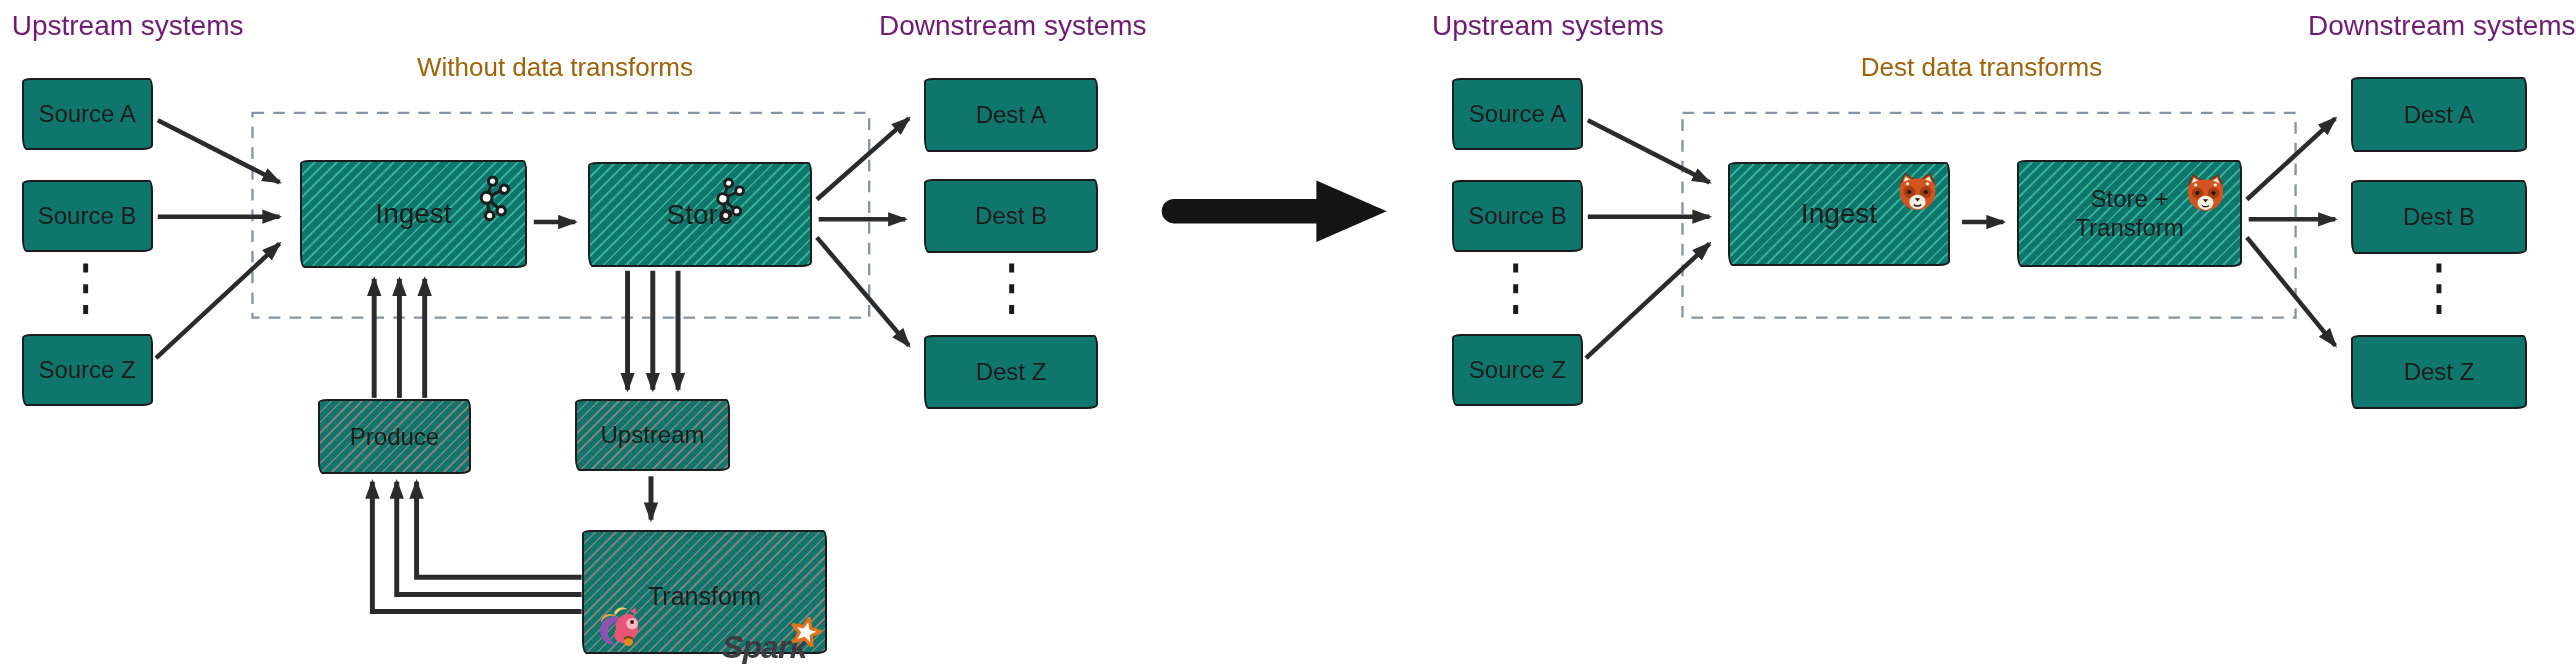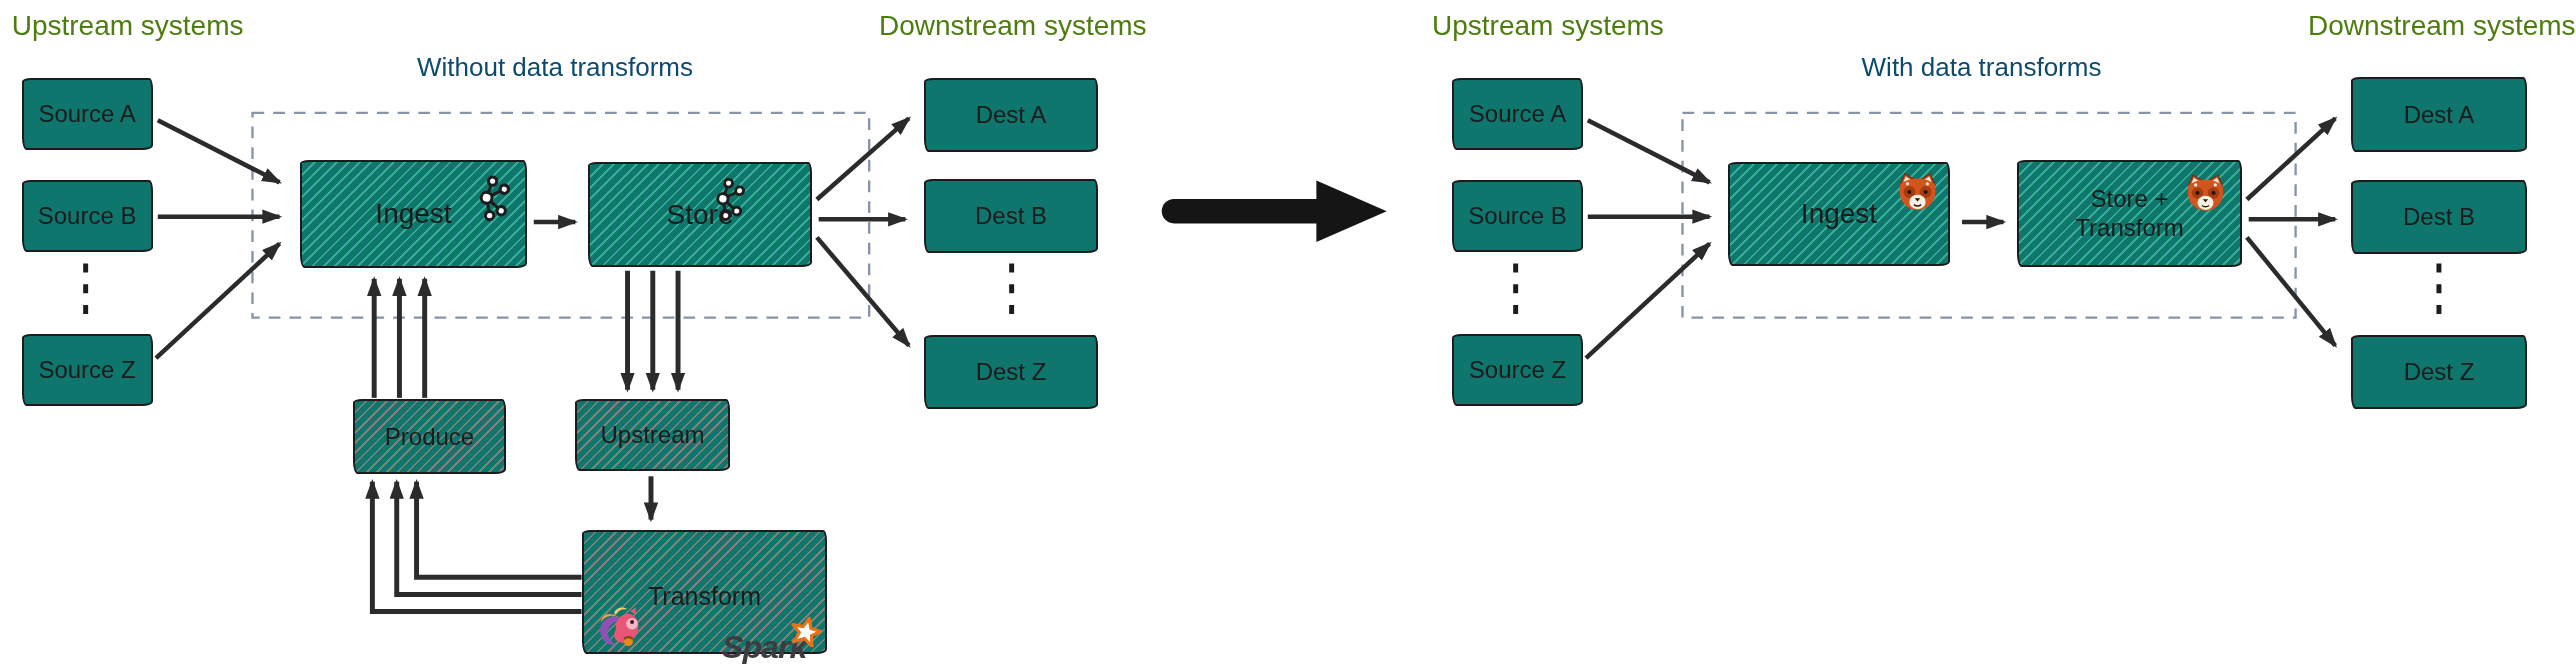--- a/index.html
+++ b/index.html
@@ -1,19 +1,19 @@
 <!DOCTYPE html>
 <html style="font-size:14.4px"><head>
 <meta charset="utf-8">
 <style>
   html,body{margin:0;padding:0;background:#fff;}
   #canvas{position:relative;width:2576px;height:665px;background:#fff;overflow:hidden;
           font-family:"Liberation Sans","DejaVu Sans",sans-serif;color:#1f1f1f;}
-  .seclabel{position:absolute;font-size:28px;color:#4d7c0f;white-space:nowrap;}
-  .title{position:absolute;font-size:26px;color:#0c4a6e;text-align:center;white-space:nowrap;}
+  .seclabel{position:absolute;font-size:28px;color:#701a75;white-space:nowrap;}
+  .title{position:absolute;font-size:26px;color:#a16207;text-align:center;white-space:nowrap;}
   .box{position:absolute;border:2.7px solid #1c1c1c;background-color:#0f766e;box-sizing:border-box;
        display:flex;align-items:center;justify-content:center;font-size:24px;color:#1b1b1b;
        border-radius:9px 3.6px 10.8px 4.5px / 3.6px 10.8px 4.5px 12.6px;}
   .box .lbl{white-space:nowrap;}
   .green{background-image:repeating-linear-gradient(135deg,rgba(82,220,176,.55) 0 2px,transparent 2px 8px);}
   .red{background-image:repeating-linear-gradient(135deg,rgba(239,141,132,.5) 0 1.8px,transparent 1.8px 7.2px);}
   .bigtext{font-size:28px;}
   .twoline{text-align:center;line-height:1.18;font-size:24px;}
   .boxicon{position:absolute;}
   #arrows{position:absolute;left:0;top:0;pointer-events:none;z-index:6;}
@@ -26,21 +26,21 @@
 <body>
 
 <div id="canvas">
 
   <div class="seclabel" style="left:11.7px;top:10px;">Upstream systems</div>
   <div class="seclabel" style="left:879px;top:10px;">Downstream systems</div>
   <div class="title" style="left:410px;top:52px;width:290px;">Without data transforms</div>
 
   <div class="seclabel" style="left:1432px;top:10px;">Upstream systems</div>
   <div class="seclabel" style="left:2308px;top:10px;">Downstream systems</div>
-  <div class="title" style="left:1853px;top:52px;width:257px;">With data transforms</div>
+  <div class="title" style="left:1853px;top:52px;width:257px;">Dest data transforms</div>
 
   <div class="box" style="left:21.6px;top:78px;width:131px;height:72px;">
     <span class="lbl">Source A</span>
     </div>
   <div class="box" style="left:21.6px;top:180px;width:131px;height:72px;">
     <span class="lbl">Source B</span>
     </div>
   <div class="box" style="left:21.6px;top:334px;width:131px;height:72px;">
     <span class="lbl">Source Z</span>
     </div>
@@ -82,21 +82,21 @@
   <div class="box" style="left:924px;top:78px;width:174px;height:74px;">
     <span class="lbl">Dest A</span>
     </div>
   <div class="box" style="left:924px;top:179px;width:174px;height:74px;">
     <span class="lbl">Dest B</span>
     </div>
   <div class="box" style="left:924px;top:335px;width:174px;height:74px;">
     <span class="lbl">Dest Z</span>
     </div>
 
-  <div class="box red" style="left:318px;top:399px;width:153px;height:75px;margin-left:35px;">
+  <div class="box red" style="left:318px;top:399px;width:153px;height:75px;">
     <span class="lbl">Produce</span>
     </div>
   <div class="box red" style="left:575px;top:399px;width:155px;height:72px;">
     <span class="lbl">Upstream</span>
     </div>
 
   <div class="box red" style="left:582px;top:530px;width:245px;height:124px;">
     <span class="transform-lbl">Transform</span>
 
     <svg class="boxicon" style="left:13.5px;top:70px;" width="43" height="47" viewBox="0 0 48 52">

